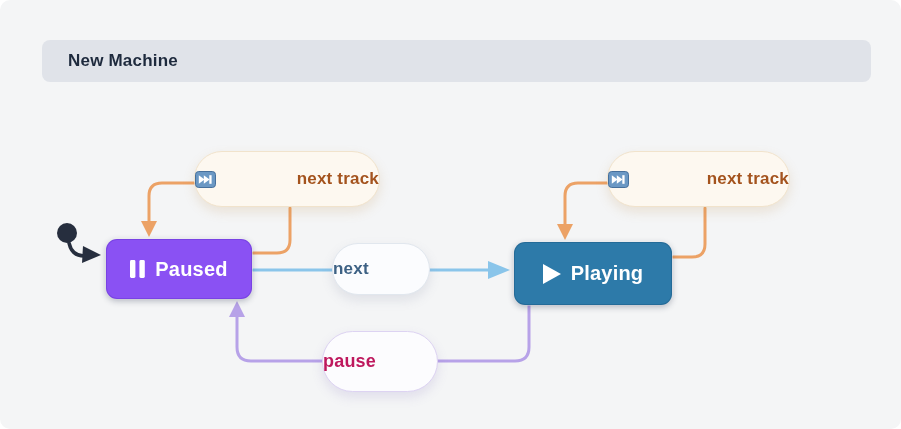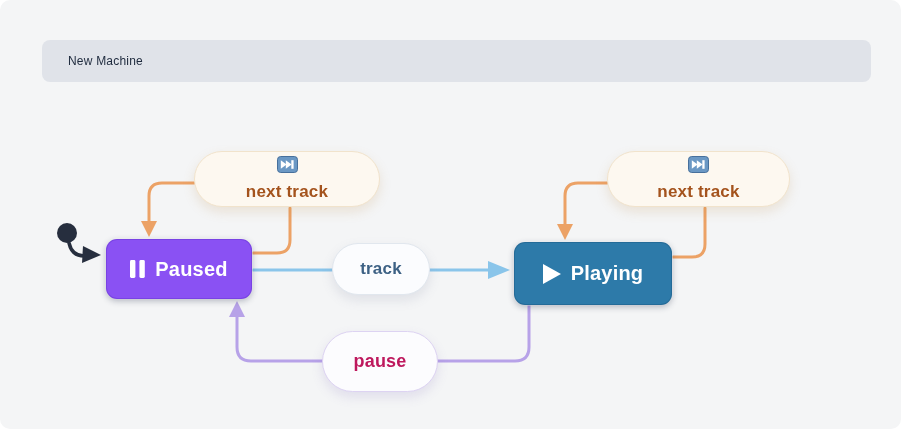--- a/index.html
+++ b/index.html
@@ -1,28 +1,28 @@
 <!DOCTYPE html>
 <html><head>
 <meta charset="utf-8">
 <style>
   html,body{margin:0;padding:0;background:#ffffff;font-family:"Liberation Sans",sans-serif;}
   .canvas{position:relative;width:901px;height:429px;border-radius:10px;overflow:hidden;}
   .machine-header{position:absolute;left:42px;top:40px;width:829px;height:42px;border-radius:8px;
     display:flex;align-items:center;padding:0 26px;box-sizing:border-box;cursor:pointer;}
-  .machine-title{font-size:12px;font-weight:400;letter-spacing:.2px;}
+  .machine-title{font-size:17px;font-weight:700;letter-spacing:.2px;}
   .edges{position:absolute;left:0;top:0;width:901px;height:429px;}
   .state{position:absolute;display:flex;align-items:center;justify-content:center;gap:10px;
     border-radius:11px;cursor:pointer;box-shadow:0 2px 6px rgba(25,35,65,.3), 0 0 0 1px rgba(255,255,255,.5);}
   .state-paused{left:106px;top:239px;width:146px;height:60px;border:1px solid rgba(90,40,200,.35);box-sizing:border-box;}
   .state-playing{left:514px;top:242px;width:158px;height:63px;border:1px solid rgba(20,80,120,.35);box-sizing:border-box;}
   .state-label{color:#ffffff;font-size:20px;font-weight:700;letter-spacing:.2px;}
   .state-icon{display:flex;align-items:center;}
-  .pill{position:absolute;display:flex;align-items:center;justify-content:center;gap:9px;
-    border-radius:999px;cursor:pointer;box-sizing:border-box;flex-direction:column;}
+  .pill{position:absolute;display:flex;align-items:center;justify-content:space-between;gap:9px;
+    border-radius:999px;cursor:pointer;box-sizing:border-box;}
   .pill-cream{background:#fdf8f0;border:1px solid #f1e3cc;box-shadow:0 5px 12px rgba(190,140,70,.18);}
   .pill-next-left{left:194px;top:151px;width:186px;height:56px;}
   .pill-next-right{left:607px;top:151px;width:183px;height:56px;}
   .pill-play{left:332px;top:243px;width:98px;height:52px;background:#fbfcfe;border:1px solid #e1e7ee;
     box-shadow:0 5px 12px rgba(110,120,150,.16);}
   .pill-pause{left:322px;top:331px;width:116px;height:61px;background:#fcfcfe;border:1px solid #ddd3f2;
     box-shadow:0 5px 12px rgba(120,100,180,.16);}
   .pill-label{font-size:17px;font-weight:700;letter-spacing:.2px;}
   .pill-pause .pill-label{font-size:18px;}
   .evt-icon{display:flex;align-items:center;}
@@ -94,20 +94,20 @@
         <rect x="0.5" y="0.5" width="20" height="16" rx="3.2" stroke="#47709c" stroke-width="1" fill="#6b98c4"></rect>
         <polygon points="3.8,4.2 9.6,8.5 3.8,12.8" fill="#ffffff"></polygon>
         <polygon points="8.8,4.2 14.6,8.5 8.8,12.8" fill="#ffffff"></polygon>
         <rect x="14.3" y="4.2" width="2.3" height="8.6" fill="#ffffff"></rect>
       </svg>
     </span>
     <span class="pill-label" style="color: rgb(164, 83, 29);">next track</span>
   </div>
 
   <div class="pill pill-play">
-    <span class="pill-label" style="color: rgb(61, 97, 132);">track</span>
+    <span class="pill-label" style="color: rgb(61, 97, 132);">next</span>
   </div>
 
   <div class="pill pill-pause">
     <span class="pill-label" style="color: #be185d;">pause</span>
   </div>
 
 </div>
 
 </body></html>

